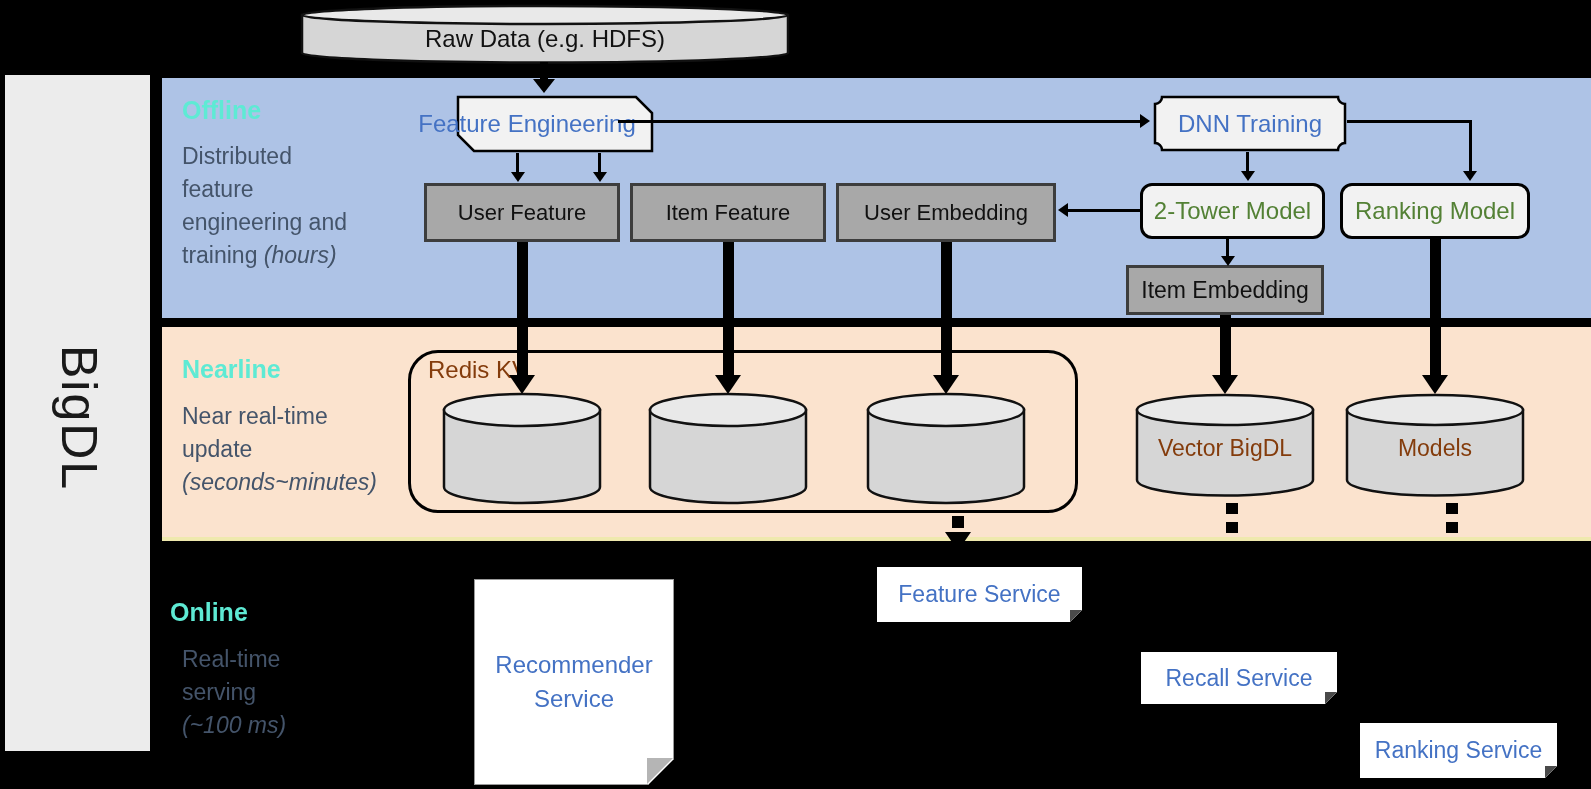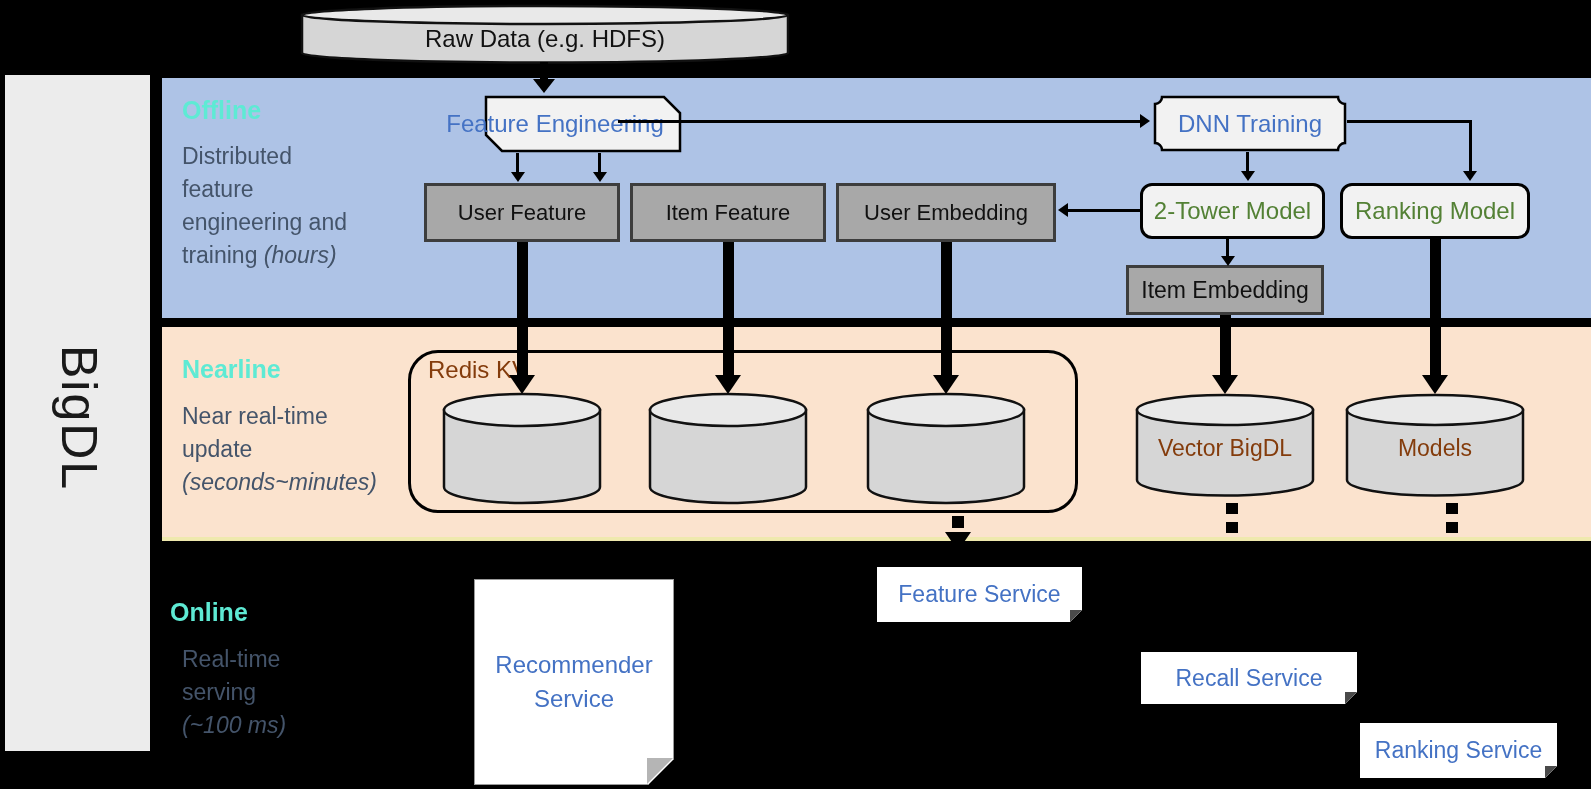--- a/index.html
+++ b/index.html
@@ -77,21 +77,21 @@
   </div>
 
   <div class="abs" style="left:300px;top:4px;width:490px;height:60px;">
     <svg width="490" height="60" viewBox="0 0 490 60">
       <path d="M 2 11 L 2 49 A 243 9.5 0 0 0 488 49 L 488 11 Z" fill="#d6d6d6" stroke="#111" stroke-width="2.5"></path>
       <ellipse cx="245" cy="11" rx="243" ry="9" fill="#e9e9e9" stroke="#111" stroke-width="2.5"></ellipse>
     </svg>
     <div class="nlabel" style="padding-top:10px;font-size:24px;color:#111;">Raw Data (e.g. HDFS)</div>
   </div>
 
-  <div class="abs" style="left:436px;top:95px;width:190px;height:58px;padding-left:48px;">
+  <div class="abs" style="left:408px;top:95px;width:190px;height:58px;padding-left:48px;">
     <svg width="198" height="58" viewBox="0 0 198 58">
       <path d="M 2 2 H 180 L 196 18 V 56 H 18 L 2 40 Z" fill="#f2f2f2" stroke="#000" stroke-width="2.5"></path>
     </svg>
     <div class="nlabel blueTxt" style="font-size:24px;">Feature Engineering</div>
   </div>
 
   <div class="abs" style="left:1153px;top:95px;width:194px;height:57px;">
     <svg width="194" height="57" viewBox="0 0 194 57">
       <path d="M 9 2 H 185 A 7 7 0 0 0 192 9 V 48 A 7 7 0 0 0 185 55 H 9 A 7 7 0 0 0 2 48 V 9 A 7 7 0 0 0 9 2 Z" fill="#f2f2f2" stroke="#000" stroke-width="2.5"></path>
     </svg>
@@ -144,21 +144,21 @@
   </div>
 
   <div class="abs doc" style="left:474px;top:579px;width:200px;height:206px;">
     <span style="display:block;width:160px;">Recommender Service</span>
     <div class="doc-fold"></div>
   </div>
   <div class="abs svc" style="left:877px;top:567px;width:205px;height:55px;">
     <span>Feature Service</span>
     <div class="svc-fold"></div>
   </div>
-  <div class="abs svc" style="left:1141px;top:652px;width:216px;height:52px;align-items:center;">
+  <div class="abs svc" style="left:1141px;top:652px;width:196px;height:52px;align-items:center;">
     <span>Recall Service</span>
     <div class="svc-fold"></div>
   </div>
   <div class="abs svc" style="left:1360px;top:723px;width:197px;height:55px;">
     <span>Ranking Service</span>
     <div class="svc-fold"></div>
   </div>
 
   <div class="ln" style="left:540px;top:62px;width:8px;height:18px;"></div>
   <div class="ah-down-med" style="left:533px;top:79px;"></div>

